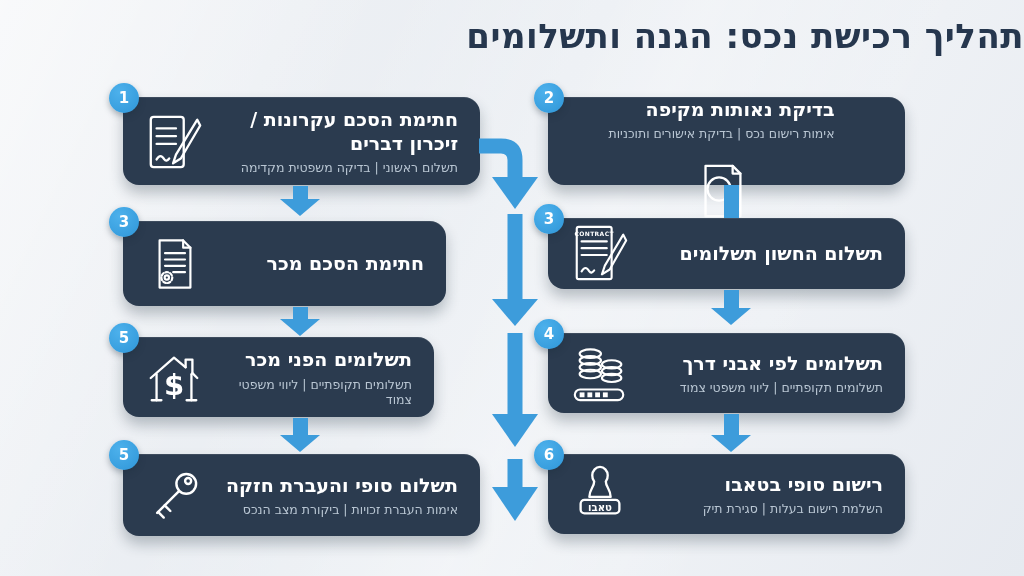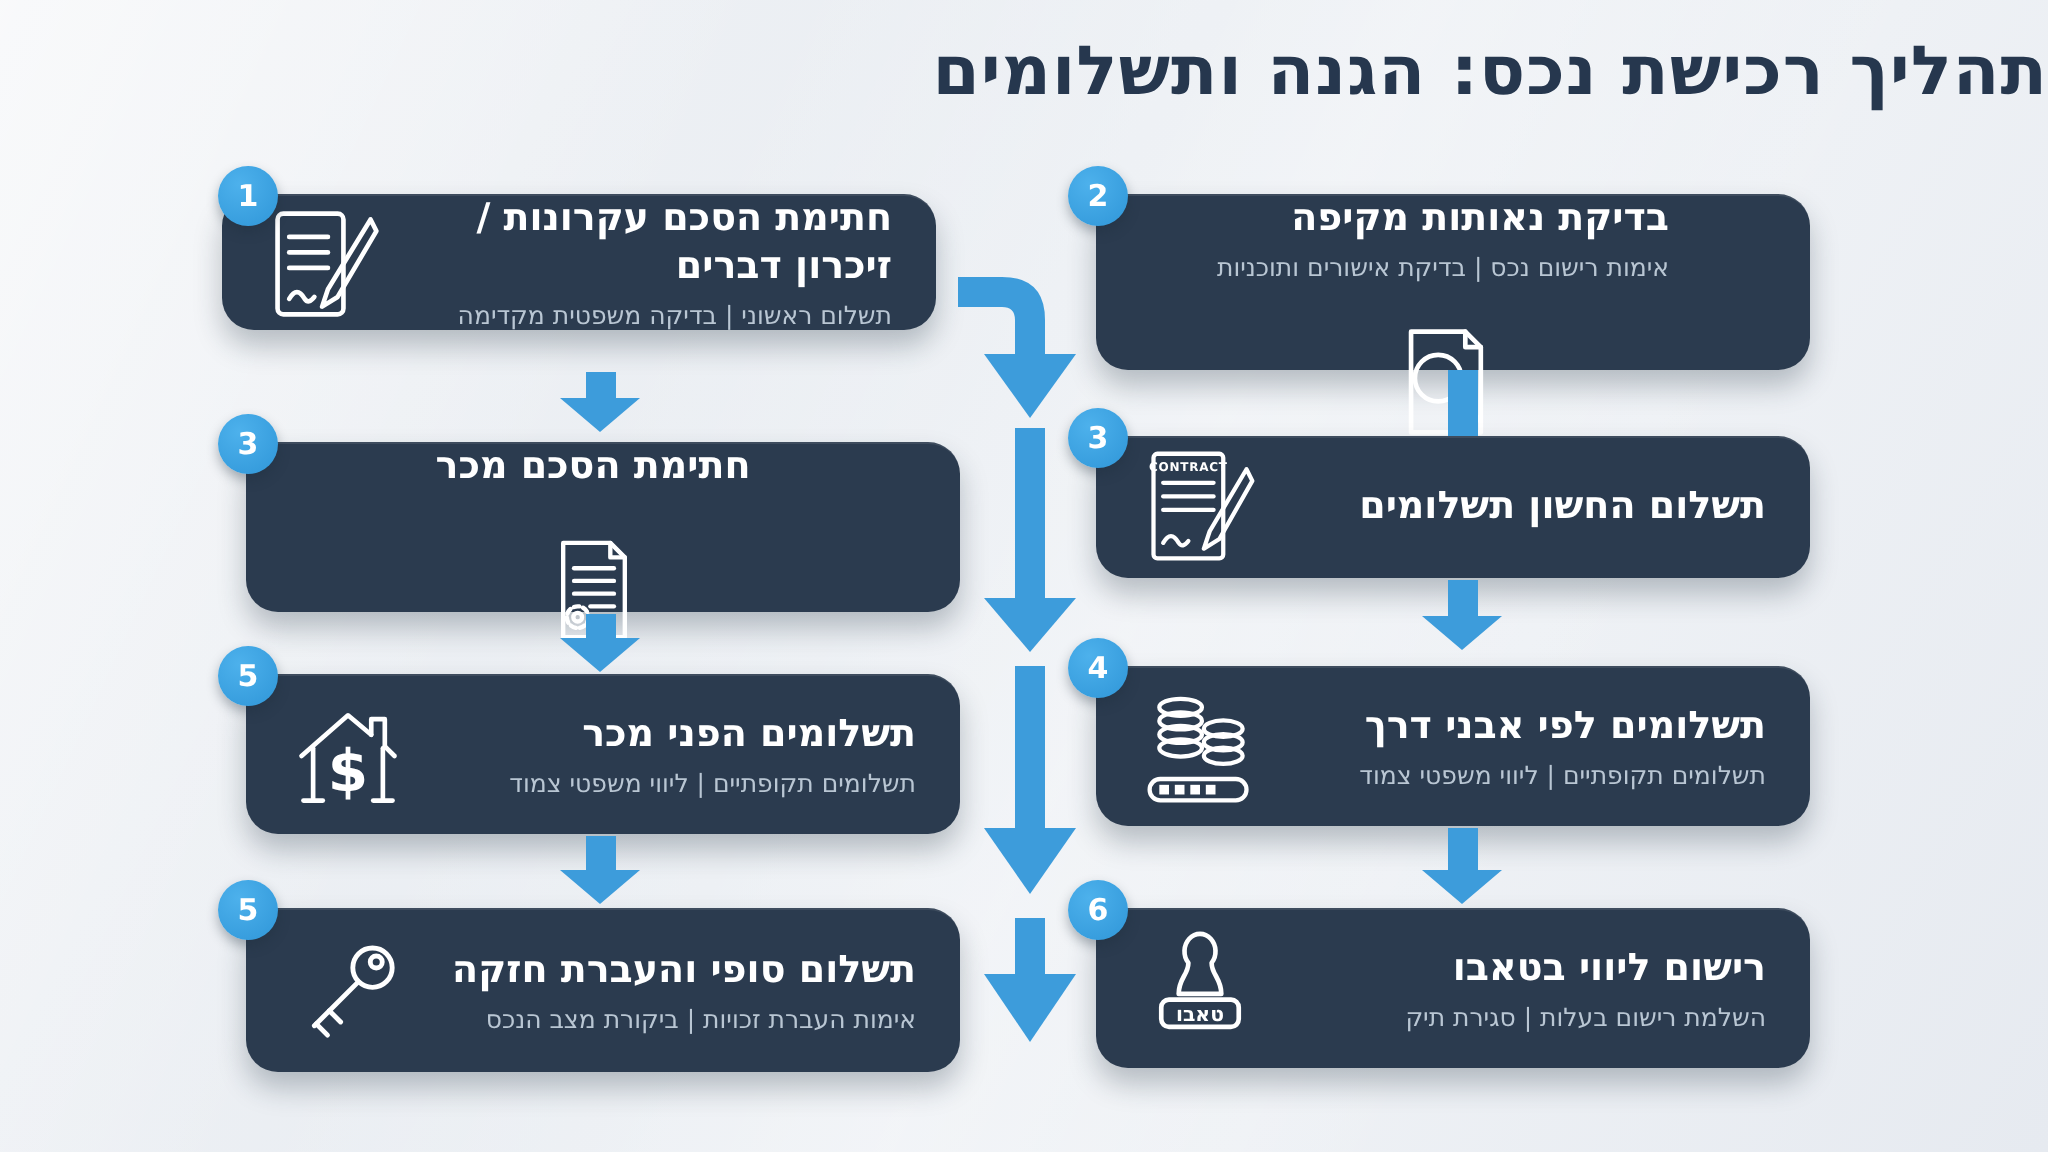--- a/index.html
+++ b/index.html
@@ -39,58 +39,58 @@
   .spine{position:absolute;left:455px;top:125px;}
   svg text{font-family:"DejaVu Sans","Liberation Sans",sans-serif;}
 </style>
 </head>
 <body>
 
 <div class="canvas">
 
   <div class="page-title">תהליך רכישת נכס: הגנה ותשלומים</div>
 
-  <div class="step-box" style="left:111px;top:97px;width:357px;height:68px;">
+  <div class="step-box" style="left:123px;top:97px;width:357px;height:88px;">
     <div class="step-text">
       <div class="step-title">חתימת הסכם עקרונות / זיכרון דברים</div>
       <div class="step-sub">תשלום ראשוני | בדיקה משפטית מקדימה</div>
     </div>
     <div class="step-icon">
       <svg width="62" height="62" viewBox="0 0 64 64" fill="none" stroke="#ffffff" stroke-width="2.4" stroke-linecap="round" stroke-linejoin="round">
         <rect x="7" y="6" width="34" height="52" rx="3"></rect>
         <line x1="13" y1="18" x2="33" y2="18"></line>
         <line x1="13" y1="26" x2="33" y2="26"></line>
         <line x1="13" y1="34" x2="33" y2="34"></line>
         <path d="M13 50 q4 -7 8 0 q2 3 5 -1"></path>
         <path d="M55 9 L33 45 l-3 9 8 -5 L58 15 z"></path>
       </svg>
     </div>
   </div>
   <div class="badge" style="left:109px;top:83px;">1</div>
 
-  <div class="step-box" style="left:123px;top:221px;width:357px;height:85px;flex-direction:column;">
+  <div class="step-box" style="left:123px;top:221px;width:323px;height:85px;">
     <div class="step-text">
       <div class="step-title">חתימת הסכם מכר</div>
     </div>
     <div class="step-icon">
       <svg width="58" height="58" viewBox="0 0 64 64" fill="none" stroke="#ffffff" stroke-width="2.4" stroke-linecap="round" stroke-linejoin="round">
         <path d="M15 6 h26 l8 8 v44 h-34 z"></path>
         <path d="M41 6 v8 h8"></path>
         <line x1="21" y1="20" x2="43" y2="20"></line>
         <line x1="21" y1="27" x2="43" y2="27"></line>
         <line x1="21" y1="34" x2="43" y2="34"></line>
         <line x1="30" y1="41" x2="43" y2="41"></line>
         <circle cx="23" cy="47" r="6" stroke-dasharray="3 2.2"></circle>
         <circle cx="23" cy="47" r="2.4"></circle>
       </svg>
     </div>
   </div>
   <div class="badge" style="left:109px;top:207px;">3</div>
 
-  <div class="step-box" style="left:123px;top:337px;width:357px;height:80px;padding-left:11px;">
+  <div class="step-box" style="left:123px;top:337px;width:311px;height:80px;padding-left:11px;">
     <div class="step-text">
       <div class="step-title">תשלומים הפני מכר</div>
       <div class="step-sub">תשלומים תקופתיים | ליווי משפטי צמוד</div>
     </div>
     <div class="step-icon">
       <svg width="62" height="62" viewBox="0 0 64 64" fill="none" stroke="#ffffff" stroke-width="2.4" stroke-linecap="round" stroke-linejoin="round">
         <polyline points="8,32 32,11 44,21"></polyline>
         <polyline points="44,21 44,13 51,13 51,27"></polyline>
         <polyline points="51,27 56,32"></polyline>
         <line x1="14" y1="28" x2="14" y2="55"></line>
@@ -173,21 +173,21 @@
         <rect x="19" y="51" width="5" height="5" fill="#ffffff" stroke="none"></rect>
         <rect x="27" y="51" width="5" height="5" fill="#ffffff" stroke="none"></rect>
         <rect x="35" y="51" width="5" height="5" fill="#ffffff" stroke="none"></rect>
       </svg>
     </div>
   </div>
   <div class="badge" style="left:534px;top:319px;">4</div>
 
   <div class="step-box" style="left:548px;top:454px;width:357px;height:80px;">
     <div class="step-text">
-      <div class="step-title">רישום ליווי בטאבו</div>
+      <div class="step-title">רישום סופי בטאבו</div>
       <div class="step-sub">השלמת רישום בעלות | סגירת תיק</div>
     </div>
     <div class="step-icon">
       <svg width="62" height="62" viewBox="0 0 64 64" fill="none" stroke="#ffffff" stroke-width="2.4" stroke-linecap="round" stroke-linejoin="round">
         <path d="M26 18 a8 9 0 1 1 12 0 c0 6 5 8 5 16 h-22 c0 -8 5 -10 5 -16 z"></path>
         <rect x="12" y="37" width="40" height="14" rx="4"></rect>
         <text x="32" y="48" font-size="10.5" font-weight="bold" fill="#ffffff" stroke="none" text-anchor="middle">טאבו</text>
       </svg>
     </div>
   </div>

